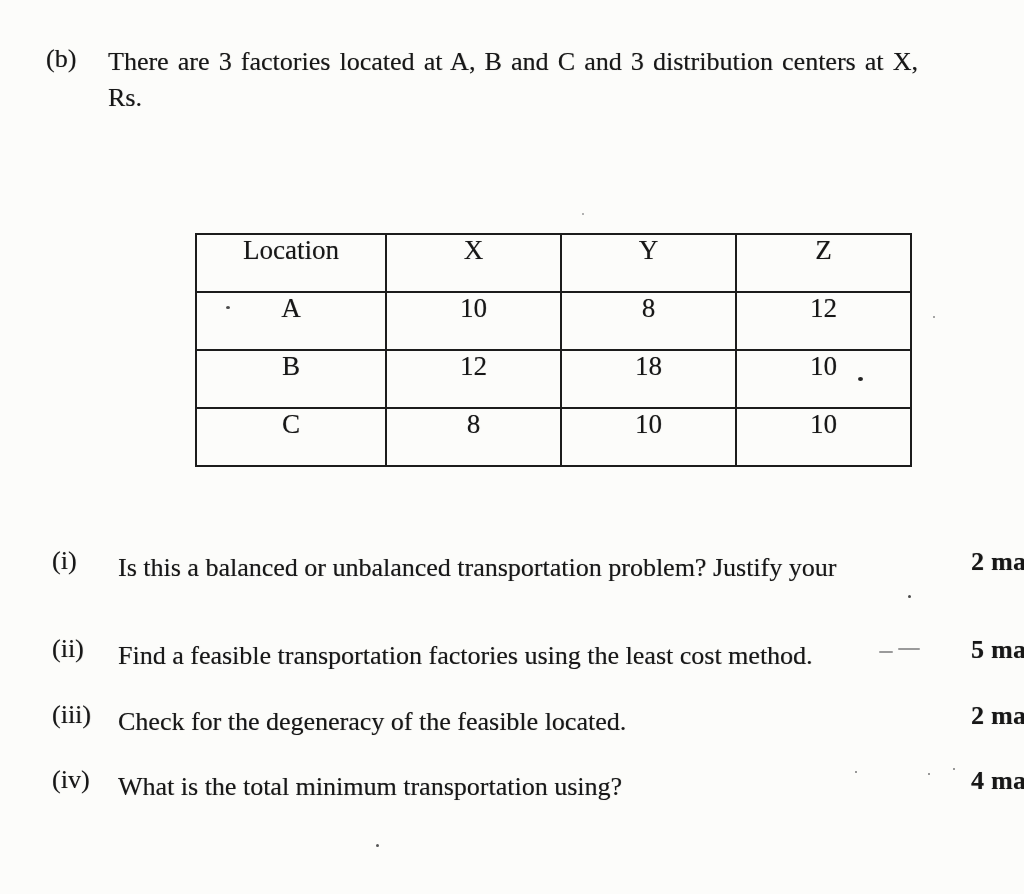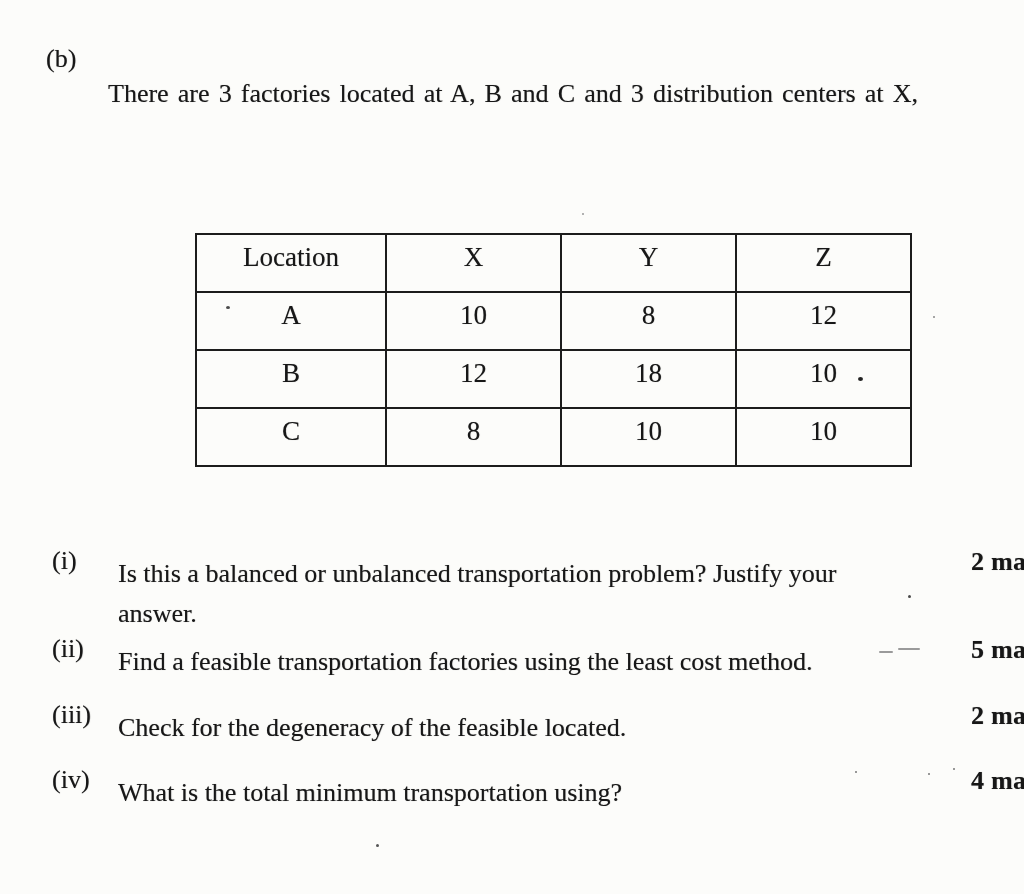--- a/index.html
+++ b/index.html
@@ -10,55 +10,56 @@
     position:relative;
     font-family:"Liberation Serif", serif;
     color:#171717;
   }
   .page { position:absolute; inset:0; }
   .ink { text-shadow:0.3px 0.3px 0.7px rgba(20,20,20,0.45); }
 
   
   .part-label { position:absolute; left:46px; top:44px; font-size:26px; }
   .statement { position:absolute; left:108px; top:44px; width:810px; font-size:26px; line-height:36.4px; }
-  .statement .line { text-align:justify; text-align-last:justify;margin-top:32px; }
+  .statement .line { text-align:justify; text-align-last:justify; }
   .statement .line.last { text-align:left; text-align-last:auto; }
 
   
   table.cost { position:absolute; left:195px; top:233px; border-collapse:collapse; table-layout:fixed; }
   table.cost th, table.cost td {
     border:2.5px solid #1c1c1c;
     height:58px; box-sizing:border-box;
     text-align:center; vertical-align:top;
-    padding-top:7px;
+    padding-top:0;
     font-size:27px; font-weight:normal;
   }
   table.cost .col-loc { width:190px; }
   table.cost .col-v   { width:175px; }
 
   
   .q-row { position:absolute; left:0; width:1024px; font-size:26px; }
   .q-label { position:absolute; left:52px; top:0; }
-  .q-text  { position:absolute; left:118px; top:8px; width:748px; line-height:40px; }
+  .q-text  { position:absolute; left:118px; top:2px; width:748px; line-height:40px; }
   .q-marks { position:absolute; left:971px; top:1px; font-weight:bold; white-space:nowrap; letter-spacing:0.3px; }
   .q1 { top:546px; } .q2 { top:634px; } .q3 { top:700px; } .q4 { top:765px; }
 
   
   .artifact { position:absolute; background:#4a4a4a; border-radius:50%; }
   .artifact.dash { border-radius:1px; }
 </style>
 </head>
 <body>
 
 <div class="page">
 
   <div class="part-label ink">(b)</div>
 
   <div class="statement ink">
     <div class="line">There are 3 factories located at A, B and C and 3 distribution centers at X,</div>
+    <div class="line last">Rs.</div>
   </div>
 
   <table class="cost ink">
     <tbody>
         <tr>
       <th class="col-loc">Location</th>
       <th class="col-v">X</th>
       <th class="col-v">Y</th>
       <th class="col-v">Z</th>
     </tr>
@@ -80,21 +81,20 @@
       <td>10</td>
       <td>10</td>
     </tr>
   </tbody>
     </table>
 
   <div class="q-row q1">
     <span class="q-label ink">(i)</span>
     <div class="q-text ink">
       <div>Is this a balanced or unbalanced transportation problem? Justify your</div>
-      <div>answer.</div>
     </div>
     <span class="q-marks ink">2 ma</span>
   </div>
 
   <div class="q-row q2">
     <span class="q-label ink">(ii)</span>
     <div class="q-text ink">
       <div>Find a feasible transportation factories using the least cost method.</div>
     </div>
     <span class="q-marks ink">5 ma</span>

